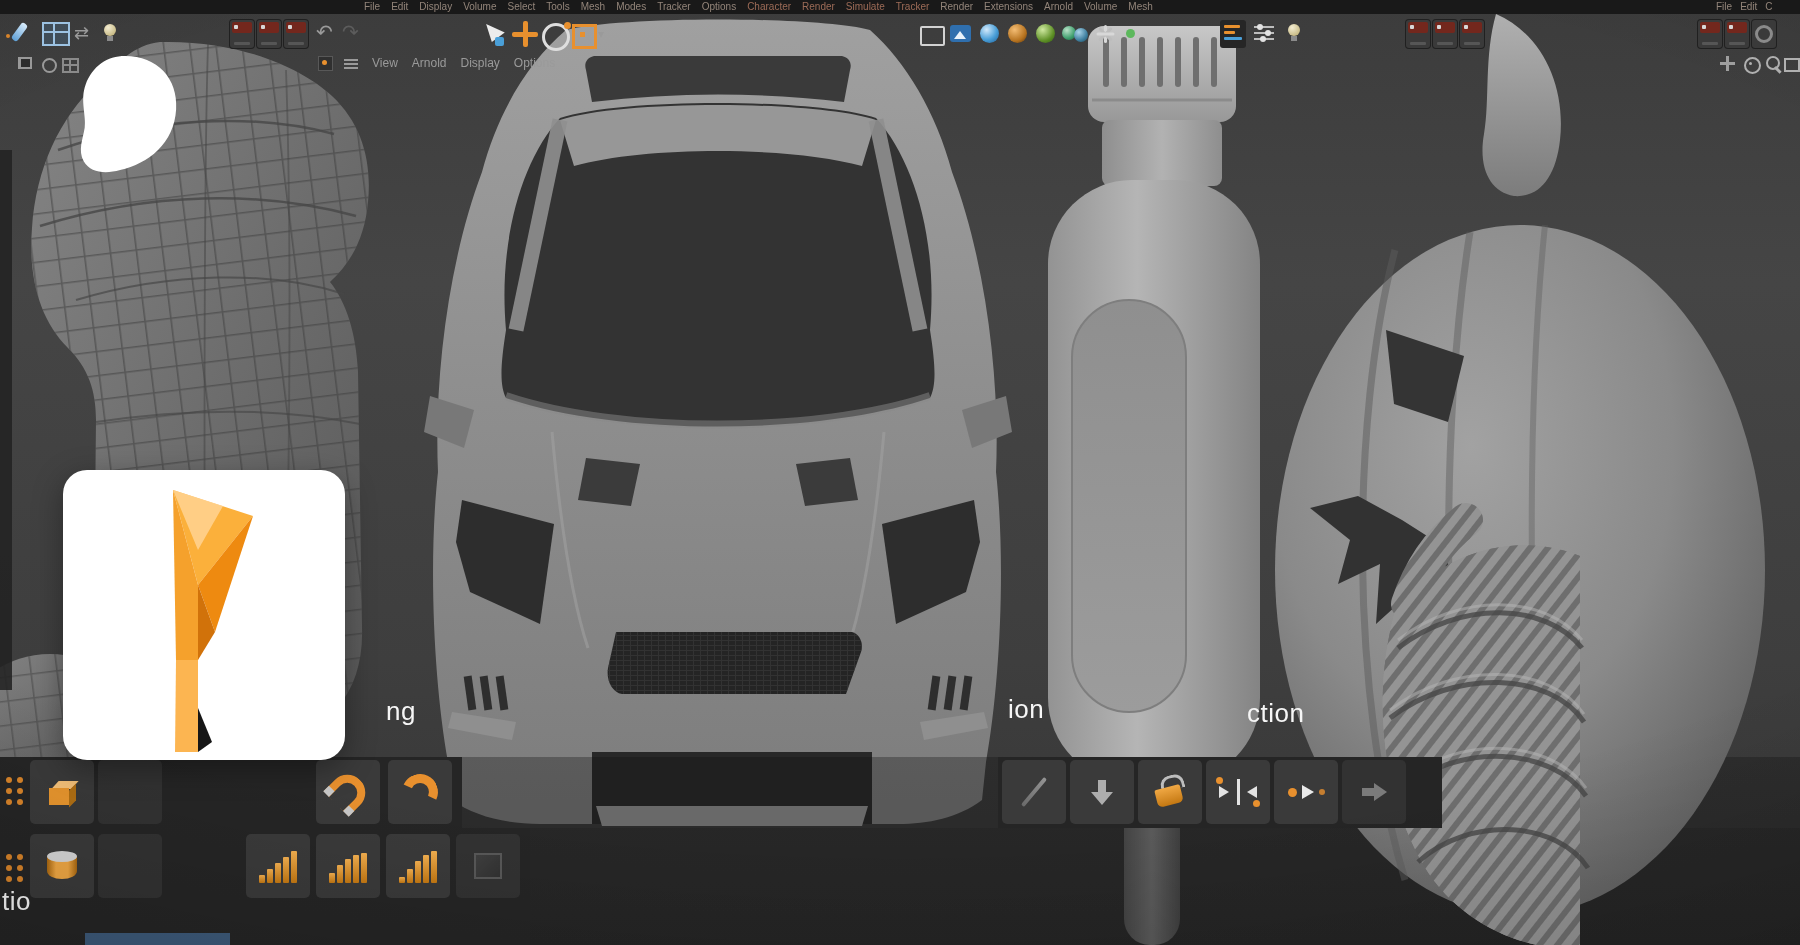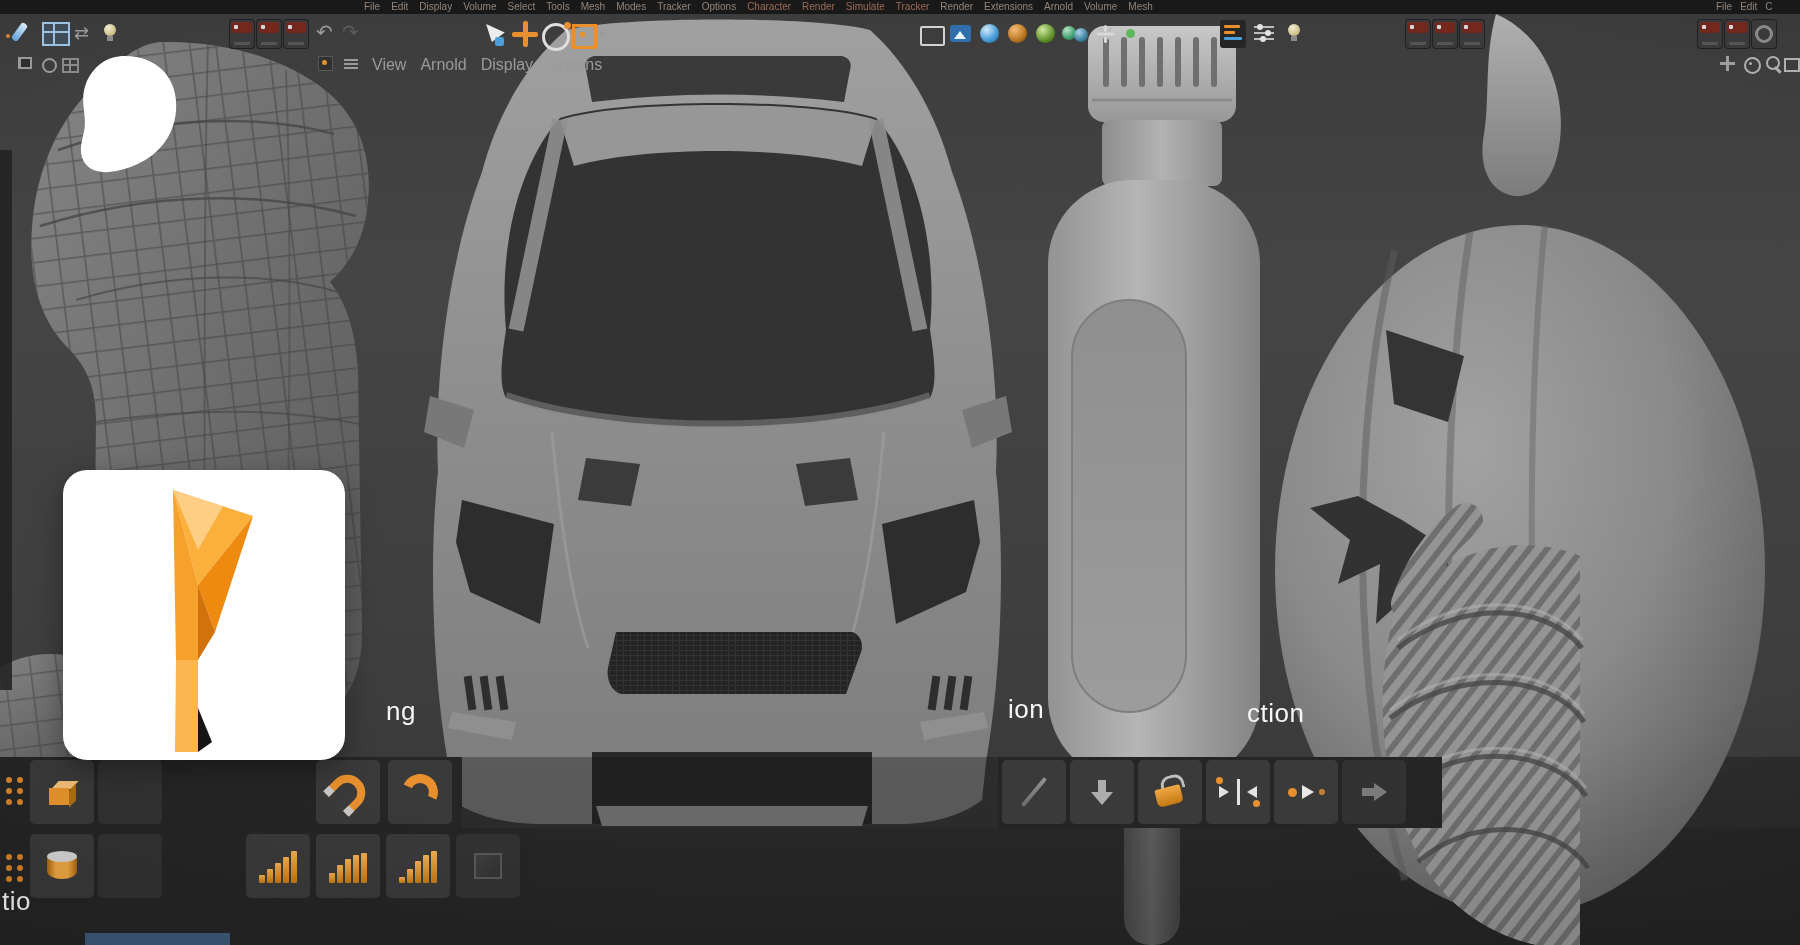--- a/index.html
+++ b/index.html
@@ -11,21 +11,21 @@
   .menubar{position:absolute;left:0;top:0;width:1800px;height:14px;background:#191919;z-index:50;}
   .menu-items{position:absolute;top:0;height:14px;display:flex;align-items:center;gap:11px;}
   .mi{font-size:10px;color:#93857a;white-space:nowrap;line-height:14px;cursor:default;}
   .mi.warm{color:#9c6b57;}
   
   .chrome{left:0;top:0;width:1800px;height:945px;z-index:30;pointer-events:none;}
   .chrome > *{pointer-events:auto;}
   .glyph{position:absolute;color:#9a9a9a;font-size:18px;line-height:1;font-family:"DejaVu Sans",sans-serif;}
   .glyph.dim{color:#5c5c5c;}
   .glyph.sm{font-size:12px;}
-  .vm{font-size:16px;color:#9a9a9a;text-align:center;}
+  .vm{font-size:12px;color:#9a9a9a;text-align:center;}
   .vmenu{position:absolute;display:flex;gap:14px;align-items:center;}
   
   .ic-pen{width:7px;height:20px;background:linear-gradient(#d9ecfb,#5d9fd6);border-radius:3px;transform:rotate(36deg);}
   .ic-wingrid{width:24px;height:20px;border:2px solid #9cc2e2;background:
      linear-gradient(to right,transparent 9px,#9cc2e2 9px 11px,transparent 11px),
      linear-gradient(to bottom,transparent 7px,#9cc2e2 7px 9px,transparent 9px),rgba(80,130,175,.25);}
   .ic-lamp{position:relative;width:12px;height:17px;}
   .ic-lamp .b{width:12px;height:12px;border-radius:50%;background:radial-gradient(circle at 35% 30%,#f3ecd2,#b9a96a);}
   .ic-lamp .s{position:absolute;left:3px;bottom:0;width:6px;height:5px;background:#8a8a8a;}
   .red-tile{position:absolute;width:24px;height:28px;background:#3a3a3a;border-radius:3px;box-shadow:0 0 0 1px #202020;}

